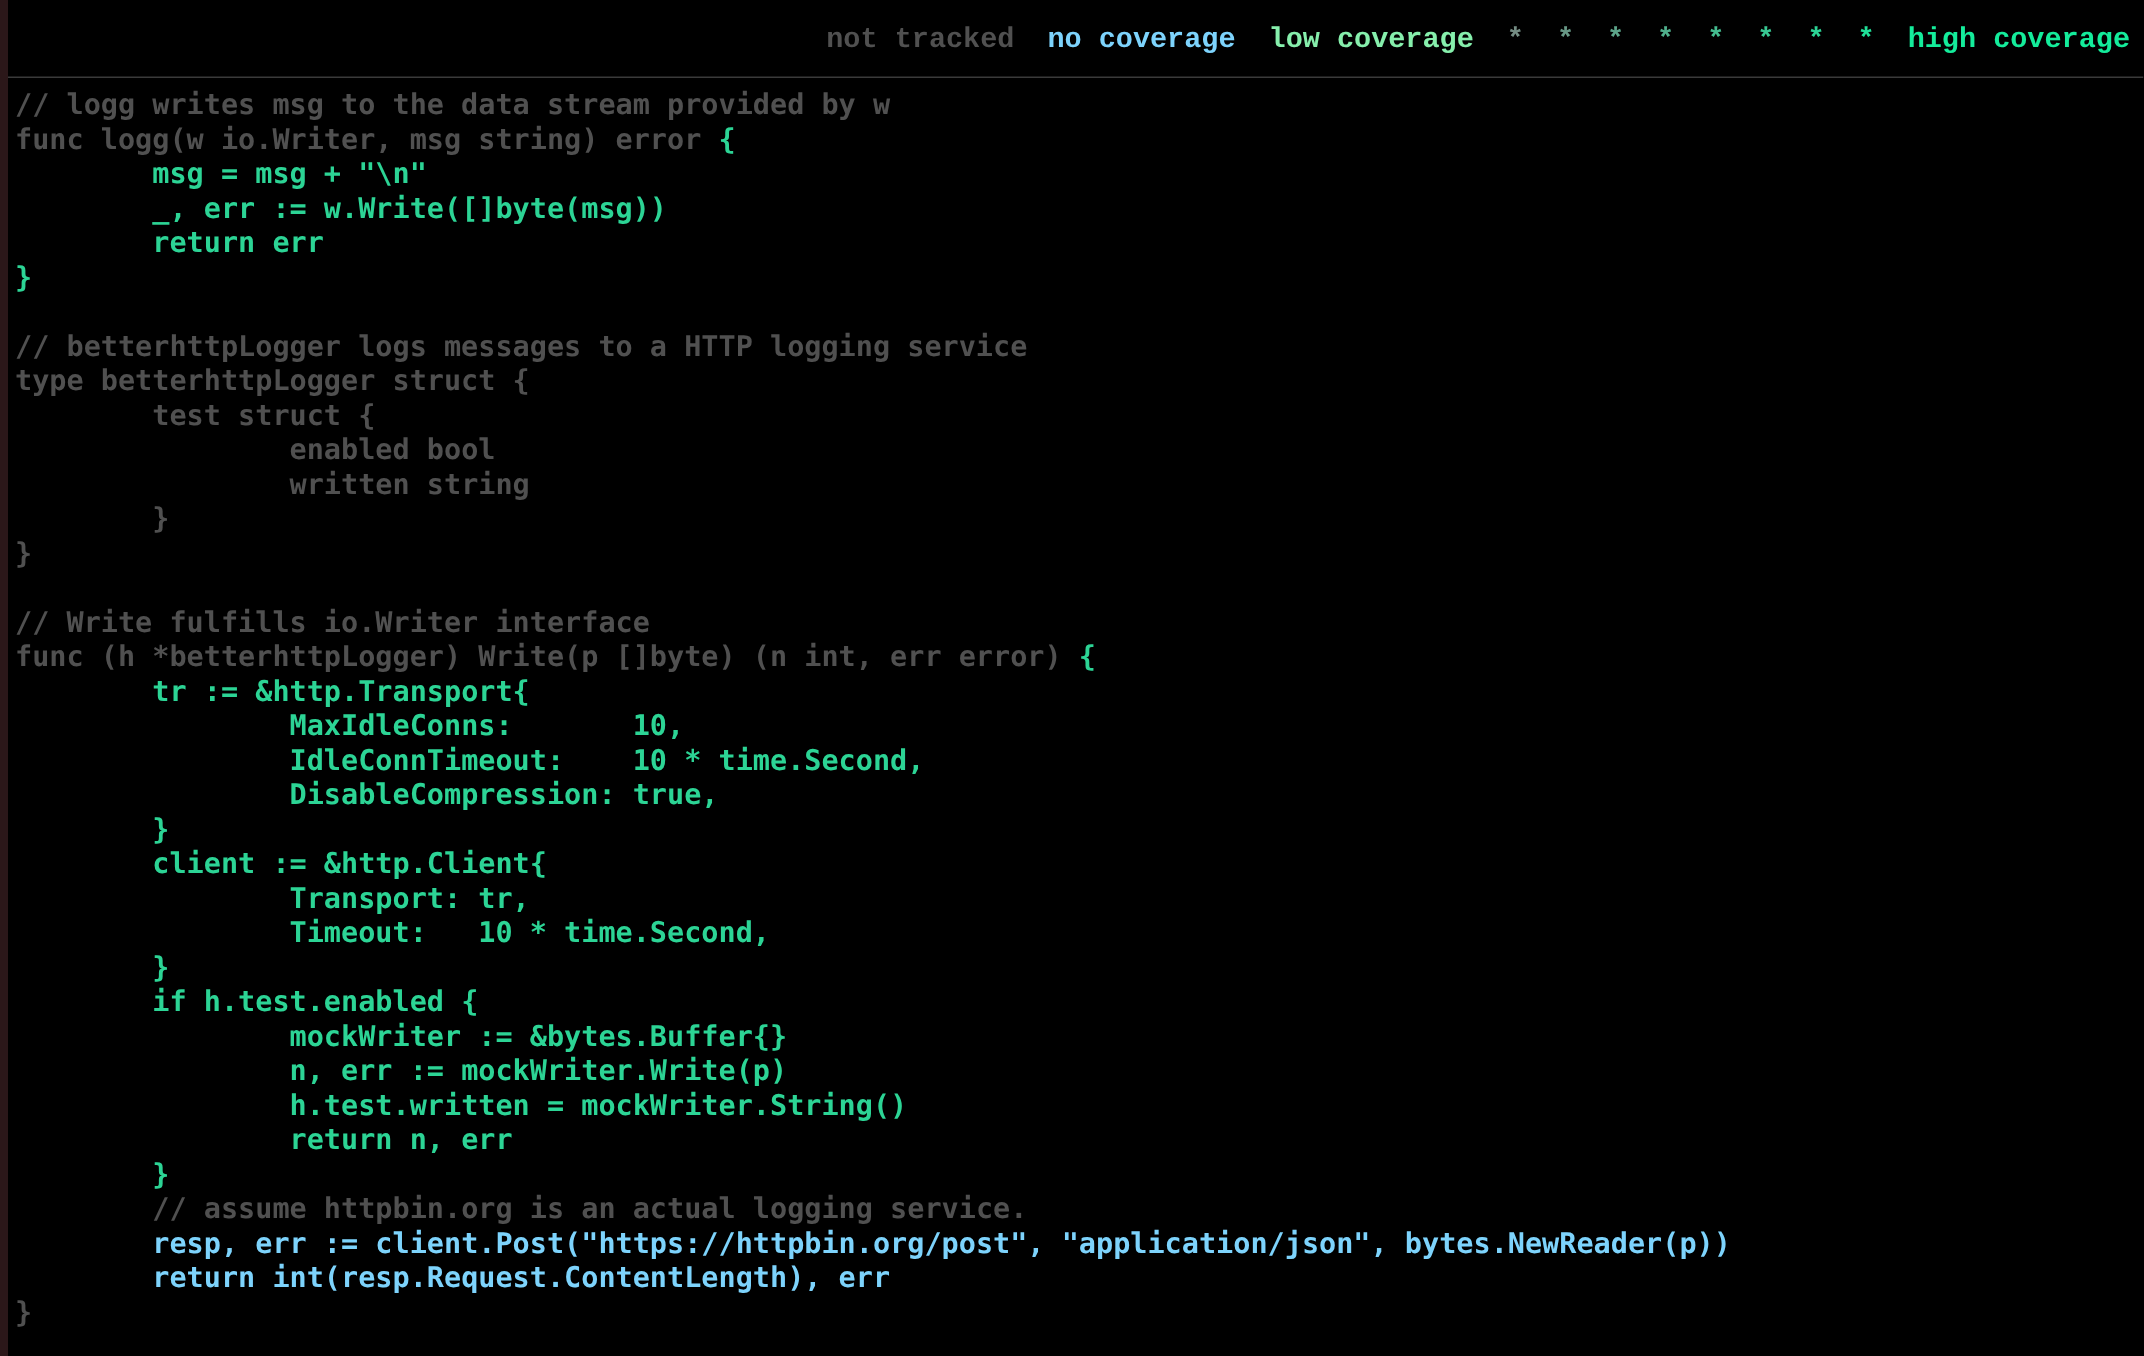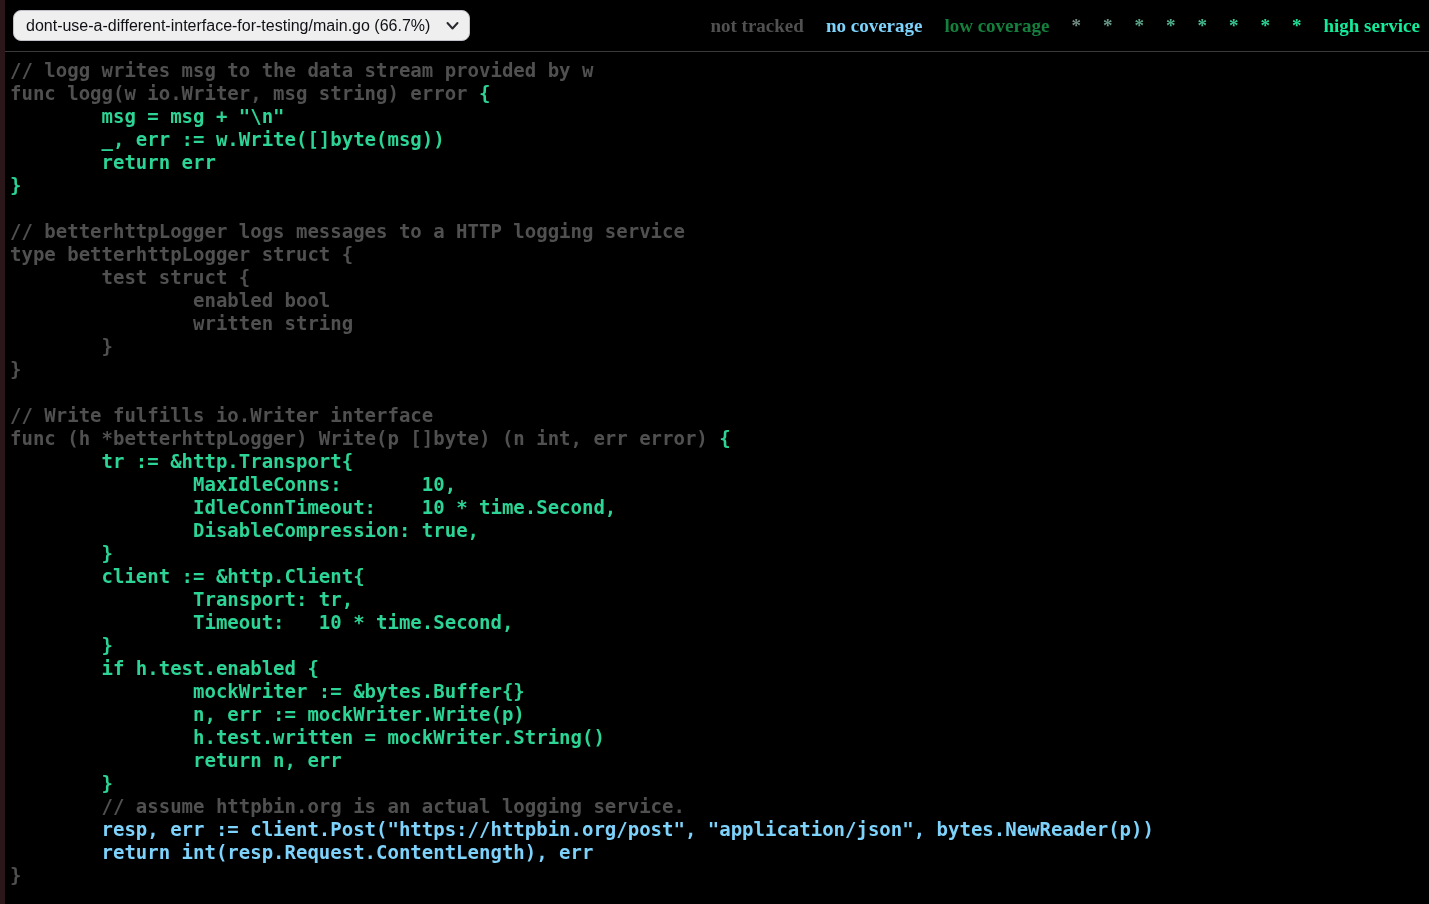--- a/index.html
+++ b/index.html
@@ -21,30 +21,30 @@
     background: #efefef; color: #0f1116;
     border: 1px solid #c0c0c8; border-radius: 8px;
     height: 31px; padding: 0 38px 0 12px;
     font: 16px "Liberation Sans", sans-serif;
     outline: none;
   }
   .chev { position: absolute; right: 11px; top: 50%; transform: translateY(-50%); pointer-events: none; line-height: 0; }
 
   .legend {
     margin-left: auto; display: flex; align-items: center;
-    font-family: Liberation Serif, serif; font-size: 19px; font-weight: bold;
+    font-family: Liberation Mono, monospace; font-size: 19px; font-weight: bold;
     white-space: pre; padding-right: 2px;
   }
   .legend span { margin: 0 11px; }
   .legend span:last-child { margin-right: 1px; }
 
   
   .unt   { color: rgb(80, 80, 80); }
   .cov0  { color: #7dd3fc; }
-  .cov1  { color: #15803d; }
+  .cov1  { color: #86efac; }
   .cov2  { color: rgb(116, 140, 131); }
   .cov3  { color: rgb(104, 152, 134); }
   .cov4  { color: rgb(92, 164, 137); }
   .cov5  { color: rgb(80, 176, 140); }
   .cov6  { color: rgb(68, 188, 143); }
   .cov7  { color: rgb(56, 200, 146); }
   .cov8  { color: rgb(44, 212, 149); }
   .cov9  { color: rgb(32, 224, 152); }
   .cov10 { color: rgb(20, 236, 155); }
 
@@ -59,25 +59,17 @@
     white-space: pre; min-height: 23px; line-height: 23px;
     tab-size: 8; -moz-tab-size: 8;
   }
 </style>
 </head>
 <body>
 
 <div class="edge-strip"></div>
 
 <div class="topbar">
-  <span class="select-wrap">
-    <select class="file-select" title="dont-use-a-different-interface-for-testing/main.go (66.7%)"><option>dont-use-a-different-interface-for-testing/main.go (66.7%)</option></select>
-    <span class="chev">
-      <svg width="13" height="9" viewBox="0 0 13 9" fill="none">
-        <polyline points="1.5,1.5 6.5,7 11.5,1.5" stroke="#2a2a2e" stroke-width="2" stroke-linecap="round" stroke-linejoin="round"></polyline>
-      </svg>
-    </span>
-  </span>
 
-  <div class="legend"><span class="unt">not tracked</span><span class="cov0">no coverage</span><span class="cov1">low coverage</span><span class="cov2">*</span><span class="cov3">*</span><span class="cov4">*</span><span class="cov5">*</span><span class="cov6">*</span><span class="cov7">*</span><span class="cov8">*</span><span class="cov9">*</span><span class="cov10">high service</span></div>
+  <div class="legend"><span class="unt">not tracked</span><span class="cov0">no coverage</span><span class="cov1">low coverage</span><span class="cov2">*</span><span class="cov3">*</span><span class="cov4">*</span><span class="cov5">*</span><span class="cov6">*</span><span class="cov7">*</span><span class="cov8">*</span><span class="cov9">*</span><span class="cov10">high coverage</span></div>
 </div>
 
 <pre class="content"><div class="code-line"><span class="unt">// logg writes msg to the data stream provided by w</span></div><div class="code-line"><span class="unt">func logg(w io.Writer, msg string) error </span><span class="cov8">{</span></div><div class="code-line"><span class="cov8">	msg = msg + "\n"</span></div><div class="code-line"><span class="cov8">	_, err := w.Write([]byte(msg))</span></div><div class="code-line"><span class="cov8">	return err</span></div><div class="code-line"><span class="cov8">}</span></div><div class="code-line"></div><div class="code-line"><span class="unt">// betterhttpLogger logs messages to a HTTP logging service</span></div><div class="code-line"><span class="unt">type betterhttpLogger struct {</span></div><div class="code-line"><span class="unt">	test struct {</span></div><div class="code-line"><span class="unt">		enabled bool</span></div><div class="code-line"><span class="unt">		written string</span></div><div class="code-line"><span class="unt">	}</span></div><div class="code-line"><span class="unt">}</span></div><div class="code-line"></div><div class="code-line"><span class="unt">// Write fulfills io.Writer interface</span></div><div class="code-line"><span class="unt">func (h *betterhttpLogger) Write(p []byte) (n int, err error) </span><span class="cov8">{</span></div><div class="code-line"><span class="cov8">	tr := &amp;http.Transport{</span></div><div class="code-line"><span class="cov8">		MaxIdleConns:       10,</span></div><div class="code-line"><span class="cov8">		IdleConnTimeout:    10 * time.Second,</span></div><div class="code-line"><span class="cov8">		DisableCompression: true,</span></div><div class="code-line"><span class="cov8">	}</span></div><div class="code-line"><span class="cov8">	client := &amp;http.Client{</span></div><div class="code-line"><span class="cov8">		Transport: tr,</span></div><div class="code-line"><span class="cov8">		Timeout:   10 * time.Second,</span></div><div class="code-line"><span class="cov8">	}</span></div><div class="code-line"><span class="cov8">	if h.test.enabled {</span></div><div class="code-line"><span class="cov8">		mockWriter := &amp;bytes.Buffer{}</span></div><div class="code-line"><span class="cov8">		n, err := mockWriter.Write(p)</span></div><div class="code-line"><span class="cov8">		h.test.written = mockWriter.String()</span></div><div class="code-line"><span class="cov8">		return n, err</span></div><div class="code-line"><span class="cov8">	}</span></div><div class="code-line"><span class="unt">	// assume httpbin.org is an actual logging service.</span></div><div class="code-line"><span class="cov0">	resp, err := client.Post("https://httpbin.org/post", "application/json", bytes.NewReader(p))</span></div><div class="code-line"><span class="cov0">	return int(resp.Request.ContentLength), err</span></div><div class="code-line"><span class="unt">}</span></div></pre>
 
 </body></html>

